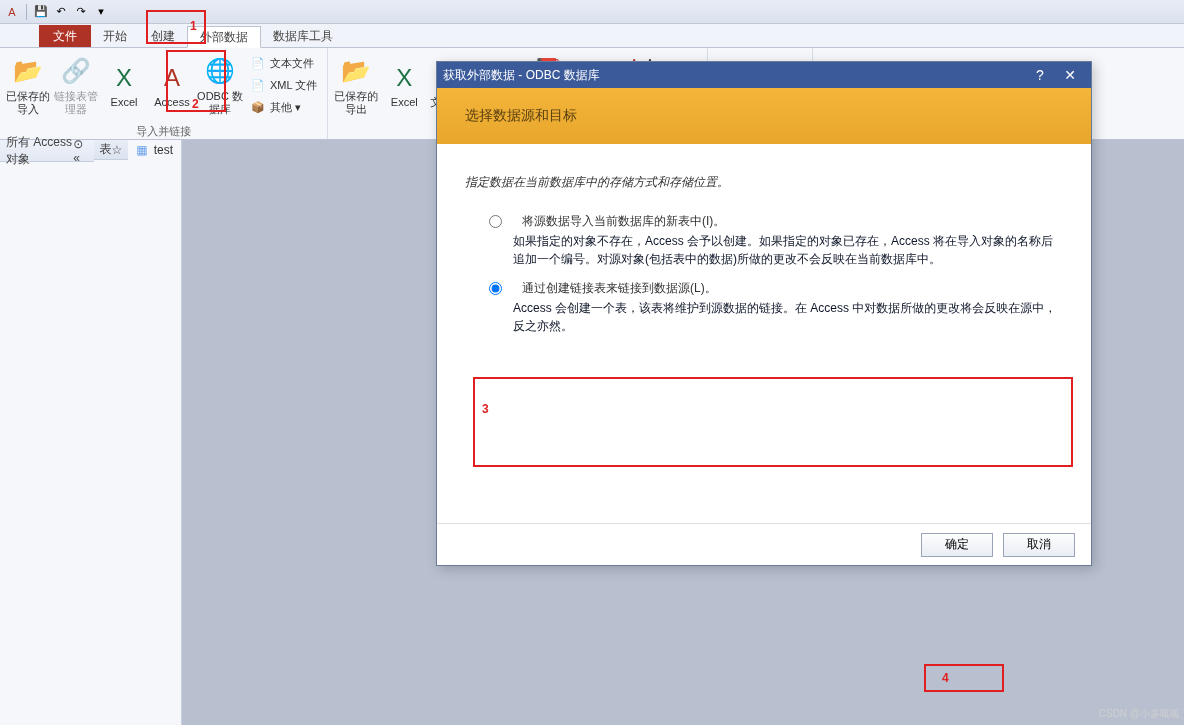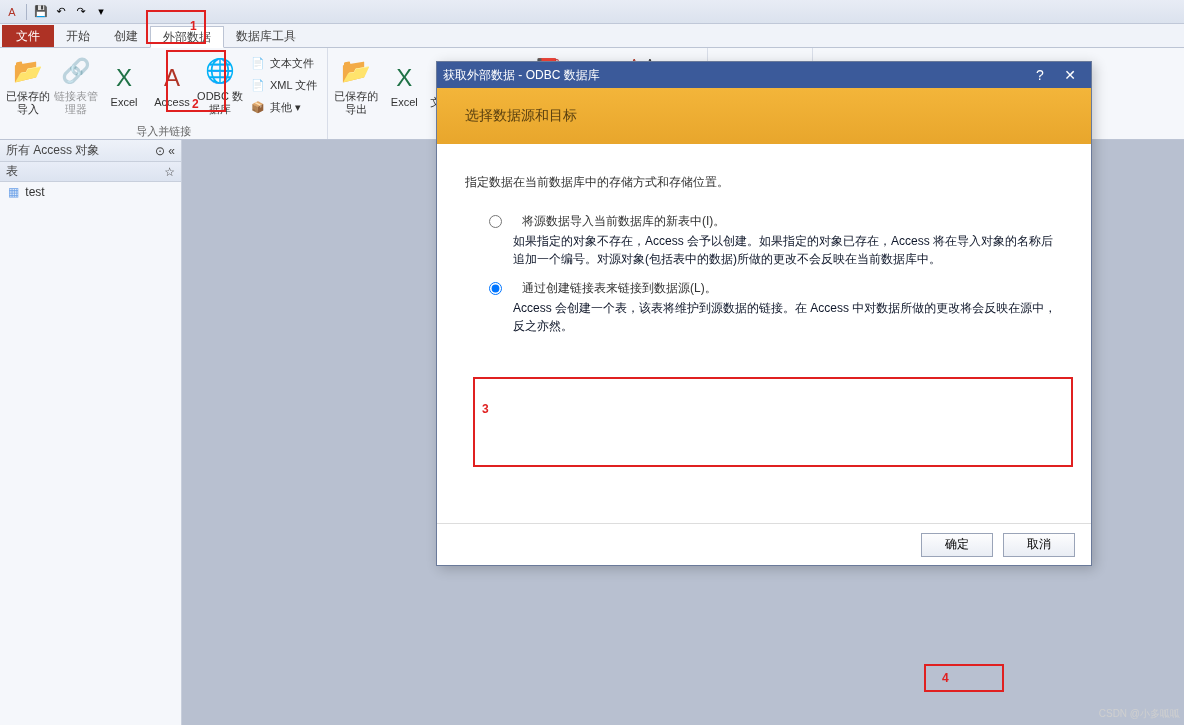--- a/index.html
+++ b/index.html
@@ -7,54 +7,54 @@
 
 
 .titlebar { height: 24px; background: linear-gradient(#e8ecf5, #dbe2ee); border-bottom: 1px solid #c0c8d8; display: flex; align-items: center; }
 .qat { display: flex; align-items: center; gap: 4px; padding-left: 4px; }
 .qat-icon { width: 16px; height: 16px; display: flex; align-items: center; justify-content: center; font-size: 11px; }
 .qat-sep { width: 1px; height: 16px; background: #aab4c8; margin: 0 2px; }
 .title-text { flex: 1; text-align: center; color: #555; font-size: 12px; }
 
 
 .tabs-row { height: 24px; background: #f0f3f9; display: flex; align-items: flex-end; padding-left: 2px; border-bottom: 1px solid #bcc4d4; }
-.tab-file { background: #ae3225; color: #fff; padding: 3px 14px; font-size: 12px; height: 22px; display: flex; align-items: center; }
+.tab-file { background: #ae3225; color: #fff; padding: 3px 14px; font-size: 12px; height: 22px; display: flex; align-items: center; margin-left: 37px; }
 .tab { padding: 3px 12px; font-size: 12px; color: #444; cursor: pointer; height: 22px; display: flex; align-items: center; }
 .tab.active { background: #fff; border: 1px solid #bcc4d4; border-bottom: 1px solid #fff; margin-bottom: -1px; }
 
 
 .ribbon { height: 92px; background: #f5f7fb; border-bottom: 1px solid #bcc4d4; display: flex; }
 .ribbon-group { border-right: 1px solid #d8dde8; display: flex; flex-direction: column; }
 .ribbon-group-body { flex: 1; display: flex; align-items: flex-start; padding: 2px 4px; }
 .ribbon-group-label { height: 16px; text-align: center; font-size: 11px; color: #666; }
 .big-btn { display: flex; flex-direction: column; align-items: center; justify-content: center; width: 48px; height: 72px; cursor: pointer; text-align: center; font-size: 11px; color: #333; line-height: 1.2; }
 .big-btn .icon { width: 32px; height: 32px; margin-bottom: 2px; display: flex; align-items: center; justify-content: center; font-size: 24px; }
 .small-btn-col { display: flex; flex-direction: column; justify-content: flex-start; padding: 2px; }
 .small-btn { display: flex; align-items: center; gap: 4px; padding: 2px 4px; font-size: 11px; color: #333; cursor: pointer; height: 22px; }
 .small-btn .sicon { width: 16px; height: 16px; display: flex; align-items: center; justify-content: center; }
 
 
 .main-area { display: flex; height: calc(725px - 24px - 24px - 92px); position: relative; }
-.nav-pane { width: 182px; background: #f5f7fb; border-right: 1px solid #c8cfdc; display: flex; flex-direction: column; }
+.nav-pane { width: 182px; background: #f5f7fb; border-right: 1px solid #c8cfdc; display: flex; flex-direction: row; }
 .nav-header { height: 22px; background: linear-gradient(#eef2f9,#e2e8f3); border-bottom: 1px solid #c8cfdc; display: flex; align-items: center; padding: 0 6px; justify-content: space-between; font-size: 12px; color: #444; }
 .nav-search { height: 22px; border-bottom: 1px solid #c8cfdc; display: flex; align-items: center; padding: 0 4px; }
 .nav-search input { flex: 1; border: none; background: transparent; font-style: italic; font-size: 12px; outline: none; color: #888; }
 .nav-cat { height: 20px; background: linear-gradient(#e8edf7,#dce3f0); border-bottom: 1px solid #c8cfdc; display: flex; align-items: center; padding: 0 6px; justify-content: space-between; font-size: 12px; color: #444; }
 .nav-item { height: 20px; display: flex; align-items: center; gap: 6px; padding: 0 8px; font-size: 12px; color: #333; }
 
 .content { flex: 1; background: #b8c0d0; position: relative; }
 
 
 .dialog { position: absolute; left: 436px; top: 61px; width: 656px; height: 505px; background: #fff; border: 1px solid #6a7a9a; box-shadow: 3px 3px 12px rgba(0,0,0,0.2); display: flex; flex-direction: column; }
 .dlg-titlebar { height: 26px; background: #3b5a9a; color: #fff; display: flex; align-items: center; padding: 0 6px; font-size: 12px; }
 .dlg-titlebar .spacer { flex: 1; }
 .dlg-tbtn { width: 30px; height: 22px; display: flex; align-items: center; justify-content: center; cursor: pointer; font-size: 14px; }
 .dlg-banner { height: 56px; background: linear-gradient(#f3b53a,#e8a62c); display: flex; align-items: center; padding-left: 28px; color: #5a4010; font-size: 14px; }
 .dlg-body { flex: 1; padding: 30px 28px 10px 28px; color: #333; font-size: 12px; position: relative; }
-.dlg-instr { margin-bottom: 20px; }
+.dlg-instr { margin-bottom: 20px; font-style: italic; }
 .opt-row { display: flex; align-items: flex-start; gap: 20px; padding: 2px 0 2px 24px; }
 .opt-row input[type=radio] { margin-top: 2px; }
 .opt-expl { padding: 0 0 10px 48px; color: #0f172a; line-height: 1.5; }
 .dlg-footer { height: 42px; border-top: 1px solid #ddd; display: flex; align-items: center; justify-content: flex-end; gap: 10px; padding: 12px 16px; }
 .dlg-btn { min-width: 72px; height: 24px; border: 1px solid #9aa4b8; background: linear-gradient(#fdfdfe,#e9edf4); font-size: 12px; cursor: pointer; }
 
 
 .anno-box { position: absolute; border: 2px solid #e02020; pointer-events: none; }
 .anno-num { position: absolute; color: #e02020; font-size: 12px; font-weight: bold; pointer-events: none; }
 

